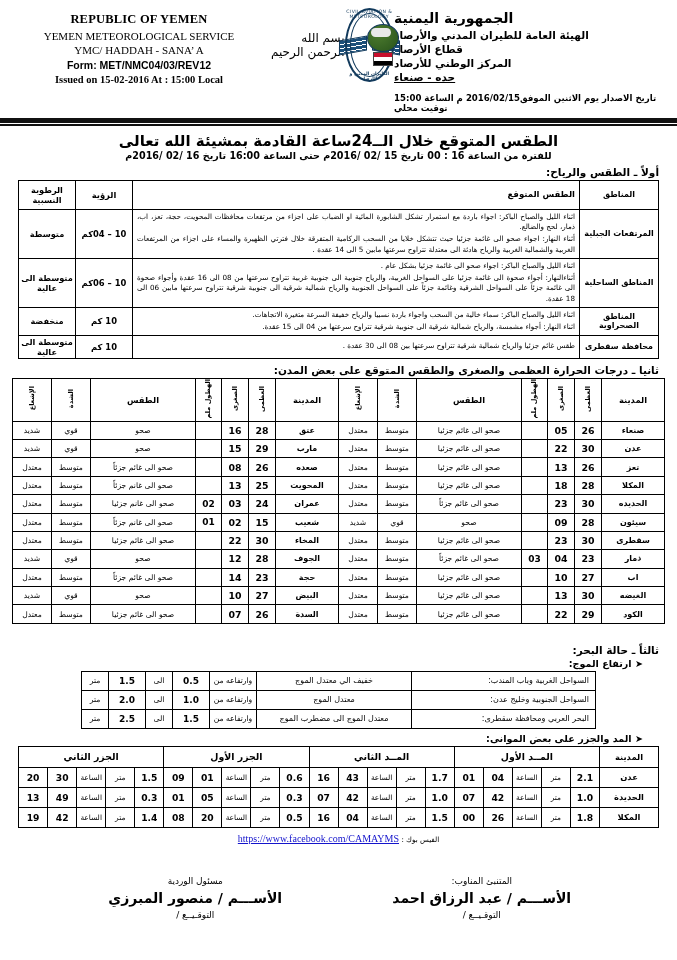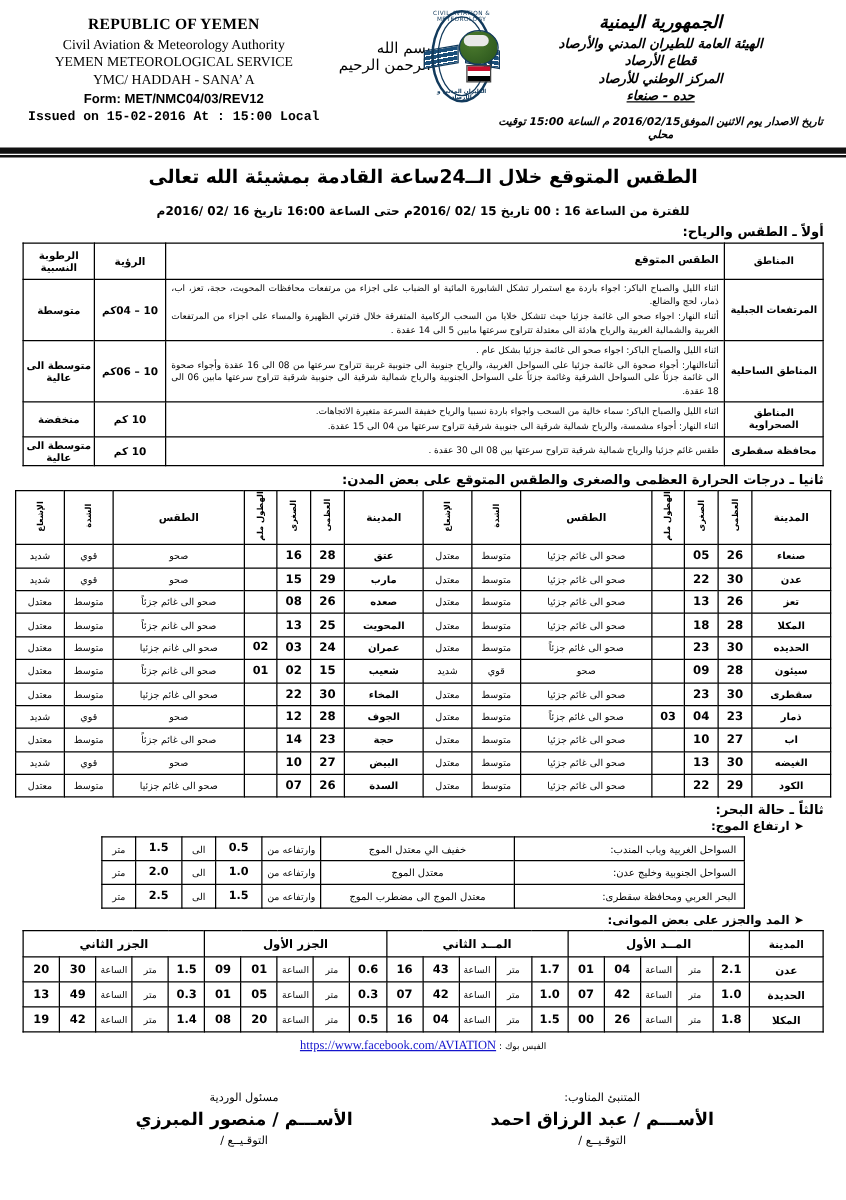--- a/index.html
+++ b/index.html
@@ -11,52 +11,52 @@
   .page{width:677px;height:912px;position:relative;box-sizing:border-box;}
 
   
   .masthead{display:flex;align-items:flex-start;padding:6px 14px 0 14px;height:116px;box-sizing:border-box;}
   .mast-left{width:250px;text-align:center;font-family:"Liberation Serif","DejaVu Serif",serif;padding-top:6px;}
   .mast-left .l1{font-size:12.5px;font-weight:bold;letter-spacing:.2px;margin-bottom:3px;}
   .mast-left .l2{font-size:11px;margin-bottom:2px;}
   .mast-left .l3{font-size:11px;margin-bottom:2px;}
   .mast-left .l4{font-size:11px;margin-bottom:3px;}
   .mast-left .l5{font-size:10.5px;font-family:"Liberation Sans",sans-serif;font-weight:bold;margin-bottom:3px;}
-  .mast-left .l6{font-size:10.5px;font-family:Liberation Mono, monospace;font-weight:bold;}
+  .mast-left .l6{font-size:10.5px;font-family:Liberation Serif, serif;font-weight:bold;}
   .mast-mid{width:130px;display:flex;flex-direction:row;align-items:center;padding-top:2px;}
   .basmala{font-size:12px;direction:rtl;margin-bottom:1px;font-family:"DejaVu Sans",sans-serif;}
   .logo{width:74px;height:74px;position:relative;}
   .logo .ring{position:absolute;inset:0;border-radius:50%;border:2.2px solid #123a5c;box-sizing:border-box;}
   .logo .ring2{position:absolute;inset:5px;border-radius:50%;border:1px solid #123a5c;box-sizing:border-box;}
   .logo .wingL,.logo .wingR{position:absolute;top:30px;width:26px;height:13px;background:
       repeating-linear-gradient(#1b4f7a 0 3px,#ffffff 3px 4px);border:1px solid #123a5c;}
   .logo .wingL{left:-6px;transform:skewY(-10deg);}
   .logo .wingR{right:-6px;transform:skewY(10deg);}
   .logo .globe{position:absolute;left:22px;top:16px;width:30px;height:26px;border-radius:50%;
      background:radial-gradient(circle at 35% 30%,#4d7c2f,#27521a);border:1px solid #123a5c;}
   .logo .cloud{position:absolute;left:26px;top:20px;width:20px;height:9px;background:#e9e9e9;border-radius:6px;}
   .logo .flag{position:absolute;left:28px;top:44px;width:18px;height:12px;
      background:linear-gradient(#c8102e 0 33%,#ffffff 33% 66%,#000000 66% 100%);border:1px solid #444;}
   .logo .arcTop,.logo .arcBot{position:absolute;left:0;right:0;text-align:center;font-size:4.6px;color:#123a5c;letter-spacing:.4px;}
   .logo .arcTop{top:1px;}
   .logo .arcBot{bottom:1px;font-weight:bold;}
-  .mast-right{flex:1;direction:rtl;text-align:center;font-family:"DejaVu Sans",sans-serif;padding-top:4px;font-style:italic;}
+  .mast-right{flex:1;direction:rtl;text-align:left;font-family:"DejaVu Sans",sans-serif;padding-top:4px;}
   .mast-right .r1{font-size:14px;font-weight:bold;margin-bottom:3px;}
   .mast-right .r2{font-size:10.5px;font-weight:bold;margin-bottom:2px;}
   .mast-right .r3{font-size:10.5px;font-weight:bold;margin-bottom:2px;}
   .mast-right .r4{font-size:10.5px;font-weight:bold;margin-bottom:2px;}
   .mast-right .r5{font-size:10.5px;font-weight:bold;text-decoration:underline;margin-bottom:10px;}
   .mast-right .r6{font-size:8.6px;font-weight:bold;}
 
   .rule-thick{height:5px;background:#111;margin:2px 0 1px 0;}
   .rule-thin{height:1.6px;background:#111;margin:0 0 6px 0;}
 
   
   .title-blk{direction:rtl;text-align:center;}
-  .title-main{font-size:15px;font-weight:bold;font-family:"DejaVu Sans",sans-serif;margin-bottom:14px;}
+  .title-main{font-size:15px;font-weight:bold;font-family:"DejaVu Sans",sans-serif;margin-bottom:0;}
   .title-sub{font-size:9.6px;font-weight:bold;font-family:"DejaVu Sans",sans-serif;margin-bottom:5px;}
   .sec-head{direction:rtl;text-align:right;font-size:10.5px;font-weight:bold;padding:0 18px 2px 0;font-family:"DejaVu Sans",sans-serif;}
 
   
   table{border-collapse:collapse;direction:rtl;font-family:"DejaVu Sans",sans-serif;}
   td,th{border:1px solid #000;padding:1px 2px;vertical-align:middle;}
 
   .wtab{width:641px;margin:0 auto;table-layout:fixed;}
   .wtab th{font-size:8.5px;font-weight:bold;text-align:center;height:24px;}
   .wtab td{font-size:7.2px;}
@@ -77,21 +77,21 @@
   .ttab .w-city{width:62px;font-weight:bold;font-size:8px;}
   .ttab .w-max{width:26px;font-weight:bold;font-size:9.4px;}
   .ttab .w-min{width:26px;font-weight:bold;font-size:9.4px;}
   .ttab .w-pre{width:25px;font-weight:bold;font-size:9px;}
   .ttab .w-wx{width:104px;font-size:7.6px;}
   .ttab .w-int{width:38px;font-size:7.6px;}
   .ttab .w-dir{width:38px;font-size:7.6px;}
 
   
   .bullet{direction:rtl;text-align:right;font-size:9.6px;font-weight:bold;padding:2px 34px 2px 0;}
-  .sec-head2{direction:rtl;text-align:right;font-size:10.5px;font-weight:bold;padding:4px 18px 0 0;}
+  .sec-head2{direction:rtl;text-align:right;font-size:10.5px;font-weight:bold;padding:4px 18px 0 0;margin-top:16px;}
   .vtab{width:500px;margin:0 auto 0 auto;table-layout:fixed;}
   .vtab td{height:16px;font-size:8.2px;text-align:center;}
   .vtab .v-lbl{width:175px;text-align:right;padding-right:6px;font-size:8px;}
   .vtab .v-desc{width:150px;font-size:8px;}
   .vtab .v-from{width:42px;font-size:7.6px;}
   .vtab .v-n1{width:32px;font-weight:bold;font-size:9px;}
   .vtab .v-to{width:22px;font-size:7.6px;}
   .vtab .v-n2{width:32px;font-weight:bold;font-size:9px;}
   .vtab .v-unit{width:22px;font-size:7.6px;}
 
@@ -122,21 +122,20 @@
 </style>
 </head>
 <body>
 
 <div class="page">
 
   <div class="masthead">
 
     <div class="mast-left">
       <div class="l1">REPUBLIC OF YEMEN</div>
-      <div class="l2">Civil Aviation &amp; Meteorology Authority</div>
       <div class="l3">YEMEN METEOROLOGICAL SERVICE</div>
       <div class="l4">YMC/ HADDAH - SANA’ A</div>
       <div class="l5">Form: MET/NMC04/03/REV12</div>
       <div class="l6">Issued on  15-02-2016  At : 15:00  Local</div>
     </div>
 
     <div class="mast-mid">
       <div class="basmala">بسم الله الرحمن الرحيم</div>
       <div class="logo">
         <div class="wingL"></div>
@@ -544,21 +543,21 @@
           <td class="t-hr">الساعة</td>
           <td class="t-h">42</td>
           <td class="t-mi">19</td>
         </tr>
       </tbody>
   </table>
 
   <div class="links">
     <div class="linkrow">
       <span class="lbl">الفيس بوك :</span>
-      <a href="#">https://www.facebook.com/AVIATION</a>
+      <a href="#">https://www.facebook.com/CAMAYMS</a>
     </div>
   </div>
 
   <div class="sigs">
     <div class="sig">
       <div class="s1">المتنبئ المناوب:</div>
       <div class="s2">الأســـم /  عبد الرزاق احمد</div>
       <div class="s3">التوقـيــع /</div>
     </div>
     <div class="sig left">

